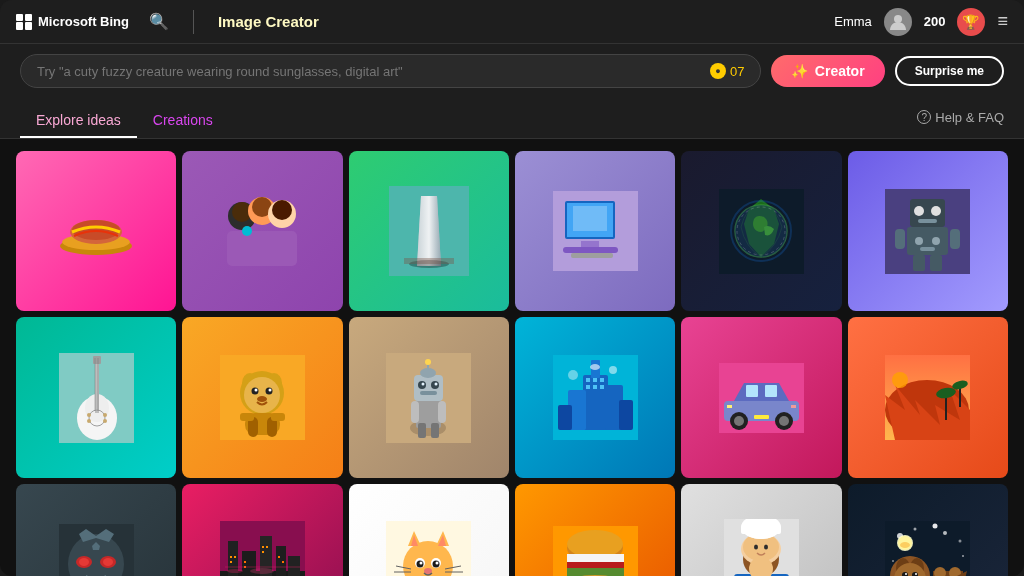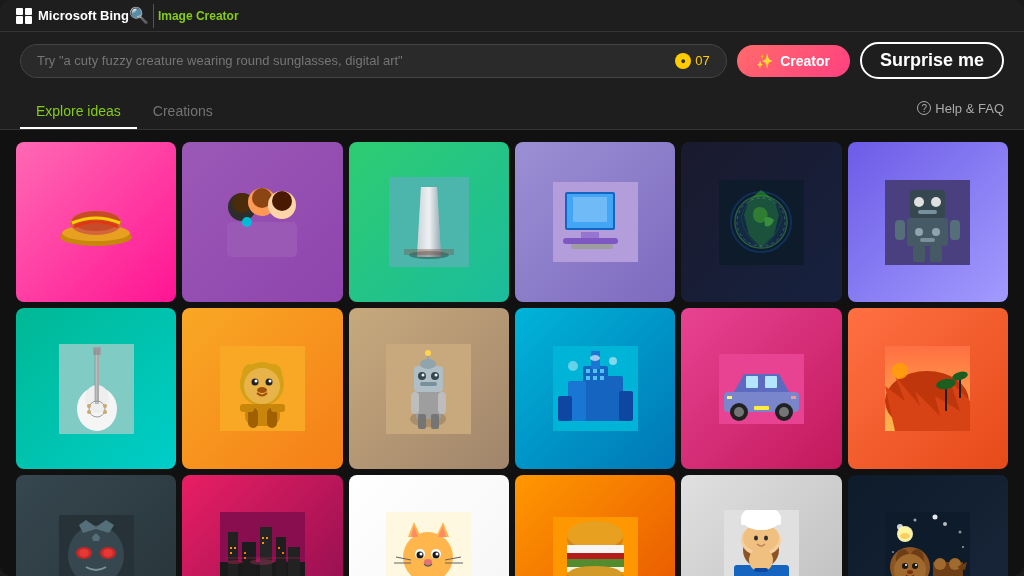--- a/index.html
+++ b/index.html
@@ -11,44 +11,44 @@
       height: 576px;
       overflow: hidden;
       border-radius: 12px;
     }
 
     
     .header {
       display: flex;
       align-items: center;
       background: #1e1e1e;
-      height: 32px;
+      height: 44px;
       padding: 2px 16px;
       border-bottom: 1px solid #333;
-      gap: 0;
+      gap: 20px;
     }
     .bing-logo {
       display: flex;
       align-items: center;
       gap: 6px;
       font-size: 13px;
       font-weight: 600;
       color: #fff;
       white-space: nowrap;
     }
     .header-divider {
       width: 1px;
       height: 24px;
       background: #555;
       margin: 0 4px;
     }
     .header-title {
-      font-size: 12px;
+      font-size: 15px;
       font-weight: 600;
-      color: #84cc16;
+      color: #fef9c3;
       flex: 1;
     }
     .header-right {
       display: flex;
       align-items: center;
       gap: 12px;
     }
     .user-name {
       font-size: 13px;
       color: #fff;
@@ -136,21 +136,21 @@
       display: flex;
       align-items: center;
       gap: 6px;
     }
     .surprise-btn {
       background: transparent;
       border: 2px solid #fff;
       border-radius: 24px;
       padding: 6px 18px;
       color: #fff;
-      font-size: 18px;
+      font-size: 12px;
       font-weight: 600;
       cursor: pointer;
     }
 
     
     .tabs-section {
       background: #1e1e1e;
       padding: 6px 20px 0;
       display: flex;
       align-items: center;
@@ -159,25 +159,25 @@
     }
     .tabs {
       display: flex;
       gap: 0;
     }
     .tab {
       padding: 8px 16px;
       font-size: 14px;
       font-weight: 500;
       cursor: pointer;
-      color: #737373;
+      color: #d946ef;
       border-bottom: 2px solid transparent;
     }
     .tab.active {
-      color: #84cc16;
+      color: #f9a8d4;
       border-bottom: 2px solid #fff;
       text-align: right;
     }
     .help-link {
       font-size: 13px;
       color: #aaa;
       cursor: pointer;
       display: flex;
       align-items: center;
       gap: 4px;
@@ -252,20 +252,34 @@
       <div class="win-cell"></div>
       <div class="win-cell"></div>
       <div class="win-cell"></div>
       <div class="win-cell"></div>
     </div>
     <span>Microsoft Bing</span>
   </div>
   <span style="font-size:16px; color:#aaa; cursor:pointer;">🔍</span>
   <div class="header-divider"></div>
   <span class="header-title">Image Creator</span>
+  <div class="header-right">
+    <span class="user-name">Emma</span>
+    <div class="avatar">
+      <svg viewBox="0 0 20 20" fill="#ccc" xmlns="http://www.w3.org/2000/svg">
+        <circle cx="10" cy="7" r="4"></circle>
+        <path d="M2 18c0-4.4 3.6-8 8-8s8 3.6 8 8"></path>
+      </svg>
+    </div>
+    <div class="coins-badge">
+      <span>200</span>
+    </div>
+    <div class="trophy-icon">🏆</div>
+    <span class="menu-icon">≡</span>
+  </div>
 </div>
 
 <div class="search-section">
   <div class="search-bar">
     <input class="search-input" type="text" placeholder="Try &quot;a cuty fuzzy creature wearing round sunglasses, digital art&quot;" style="">
     <div class="coin-indicator">
       <div class="coin-dot">●</div>
       <span>07</span>
     </div>
   </div>

